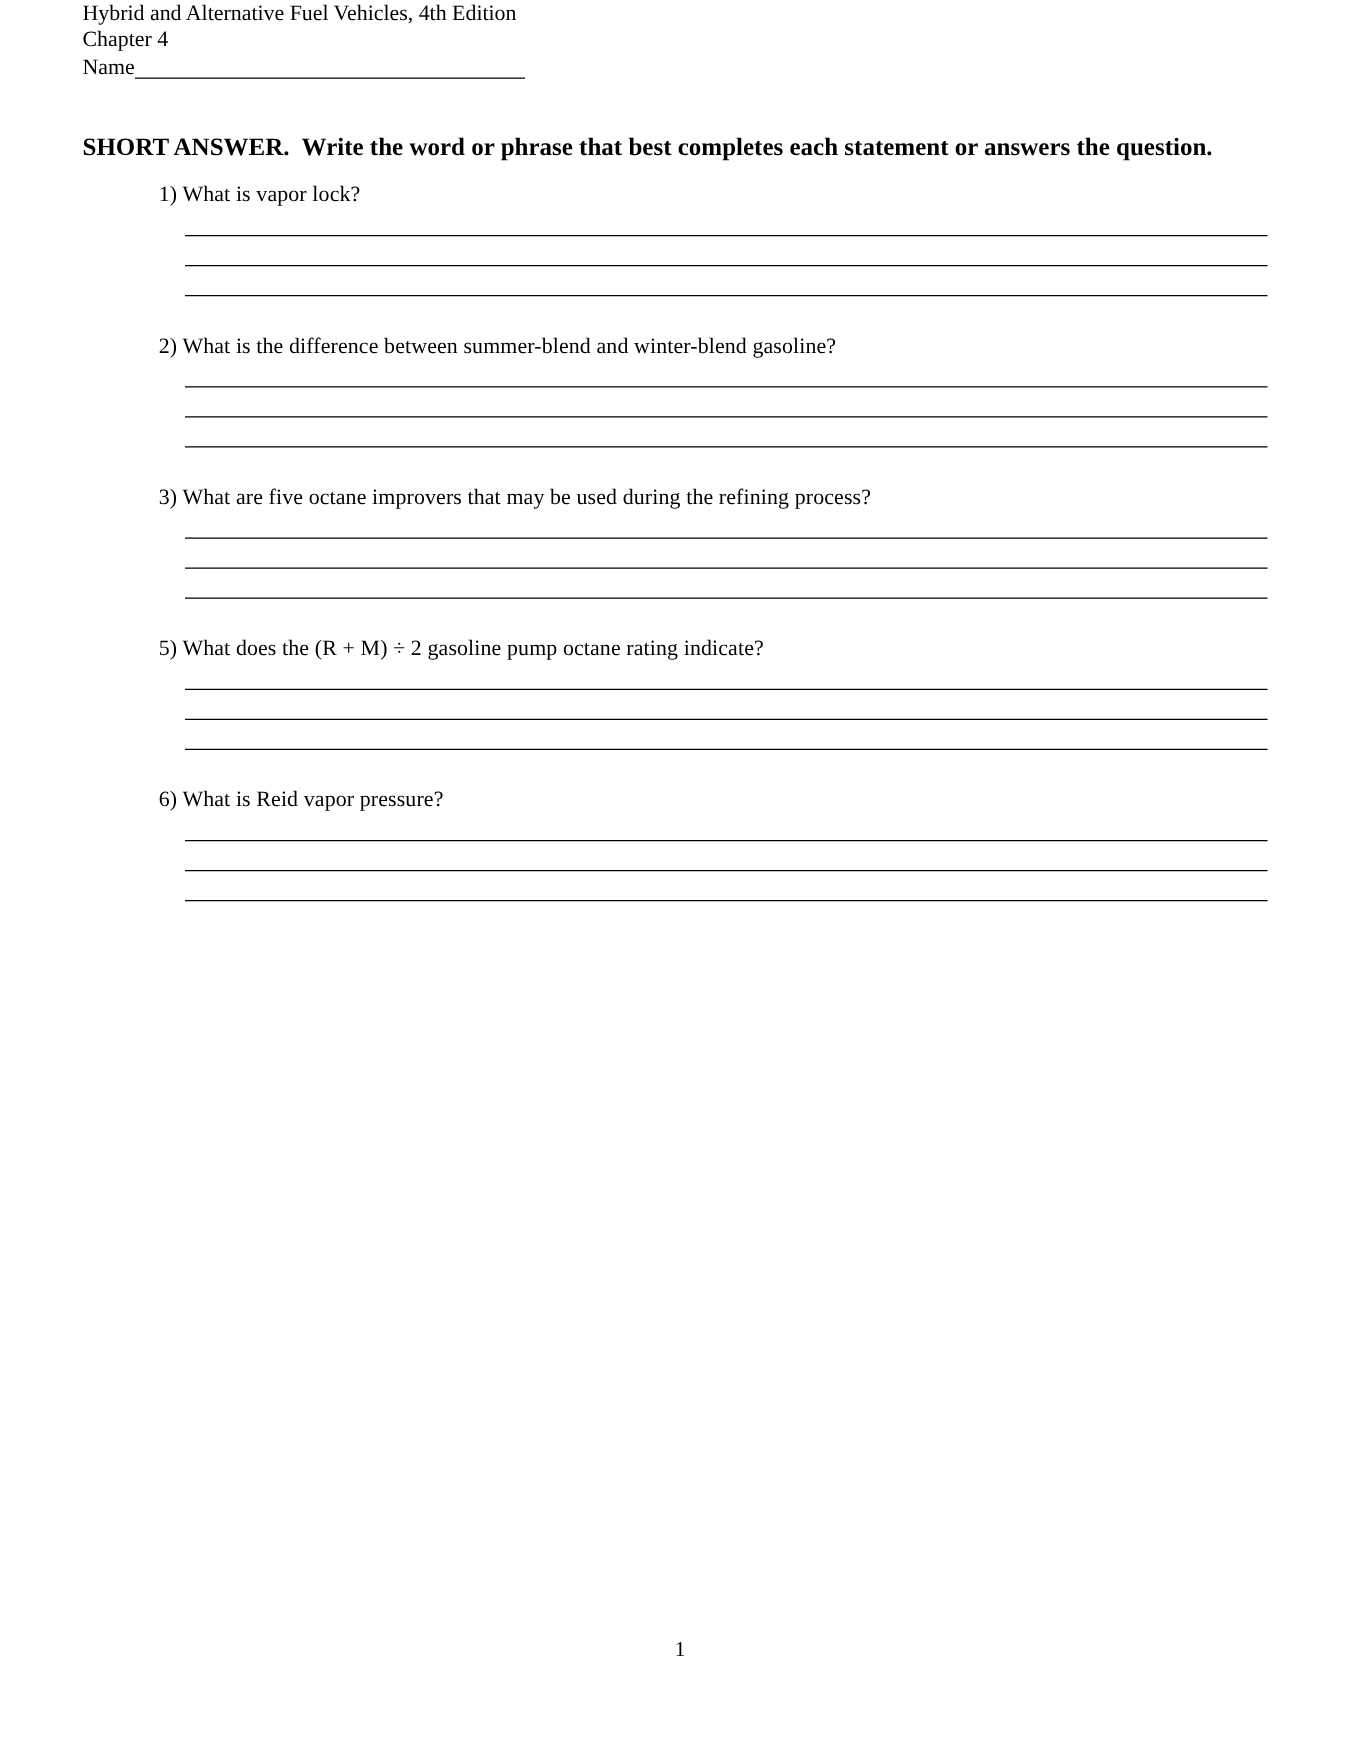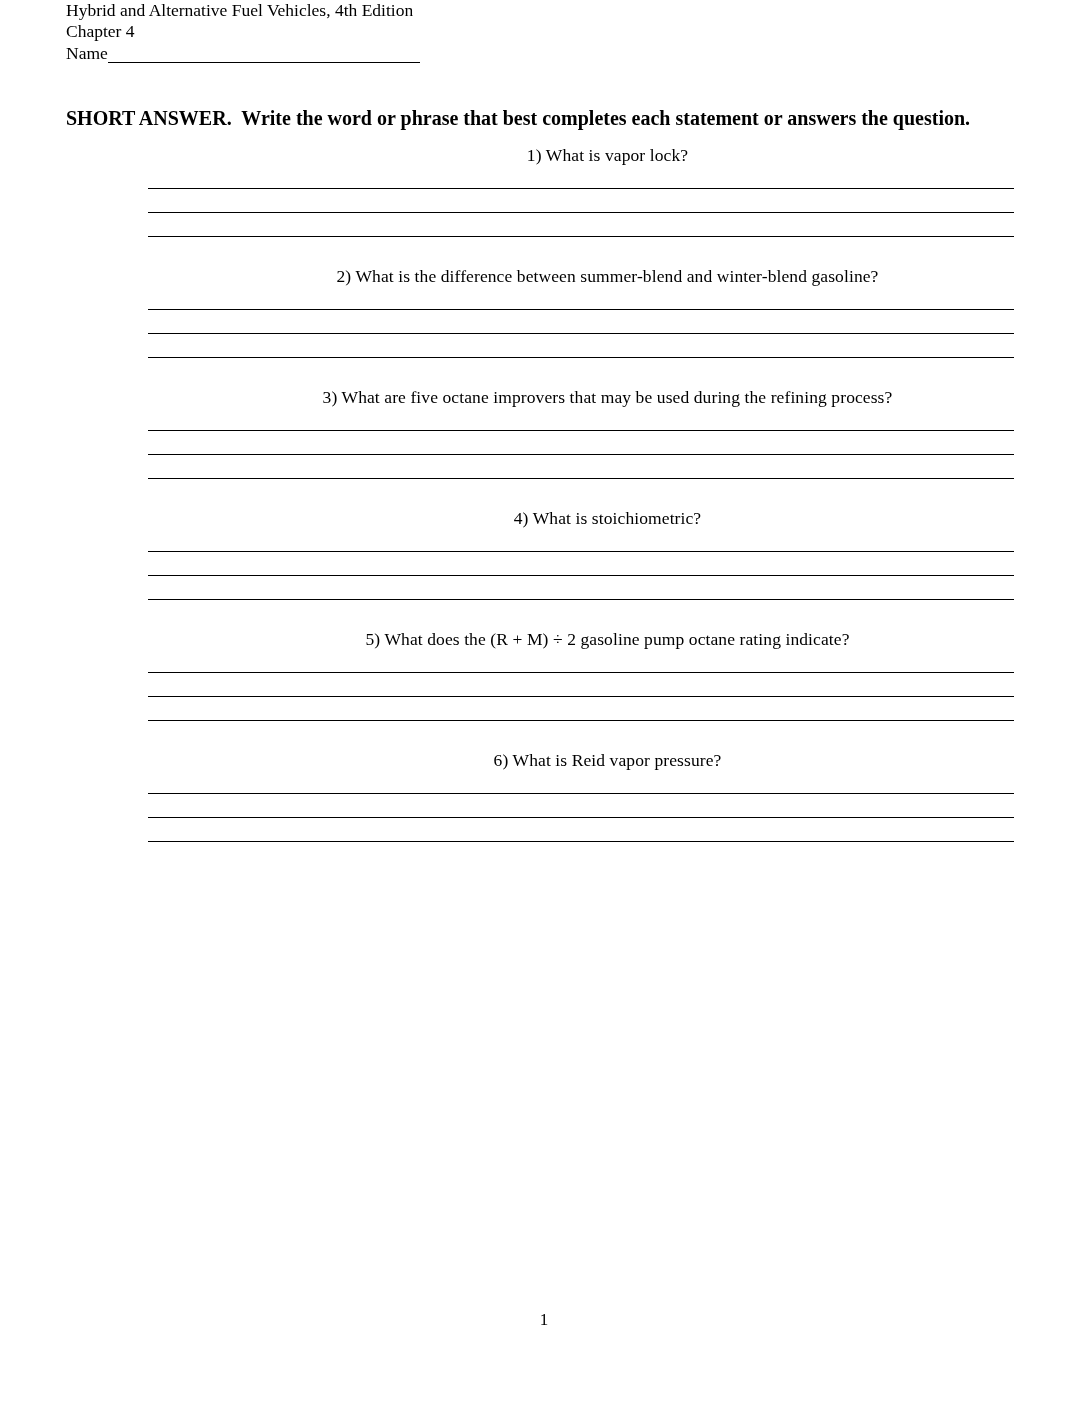--- a/index.html
+++ b/index.html
@@ -39,21 +39,20 @@
   .instructions {
     margin-left: 66px;
     margin-top: 45px;
     font-size: 20px;
     font-weight: bold;
     line-height: 20px;
     white-space: pre-wrap;
   }
   .questions {
     margin-top: 17px;
-    text-align: center;
   }
   .question-block {
     margin-bottom: 29px;
   }
   .question-text {
     margin-left: 127px;
     font-size: 17.5px;
     line-height: 20px;
     letter-spacing: 0.1px;
   }
@@ -122,31 +121,20 @@
         <span>3)</span>
         <span>What are five octane improvers that may be used during the refining process?</span>
       </div>
       <div class="answer-lines">
           <div class="answer-line"></div>
           <div class="answer-line"></div>
           <div class="answer-line"></div>
         </div>
     </div>
 
-    <div class="question-block">
-      <div class="question-text">
-        <span>4)</span>
-        <span>What is stoichiometric?</span>
-      </div>
-      <div class="answer-lines">
-          <div class="answer-line"></div>
-          <div class="answer-line"></div>
-          <div class="answer-line"></div>
-        </div>
-    </div>
 
     <div class="question-block">
       <div class="question-text">
         <span>5)</span>
         <span>What does the (R + M) ÷ 2 gasoline pump octane rating indicate?</span>
       </div>
       <div class="answer-lines">
           <div class="answer-line"></div>
           <div class="answer-line"></div>
           <div class="answer-line"></div>

